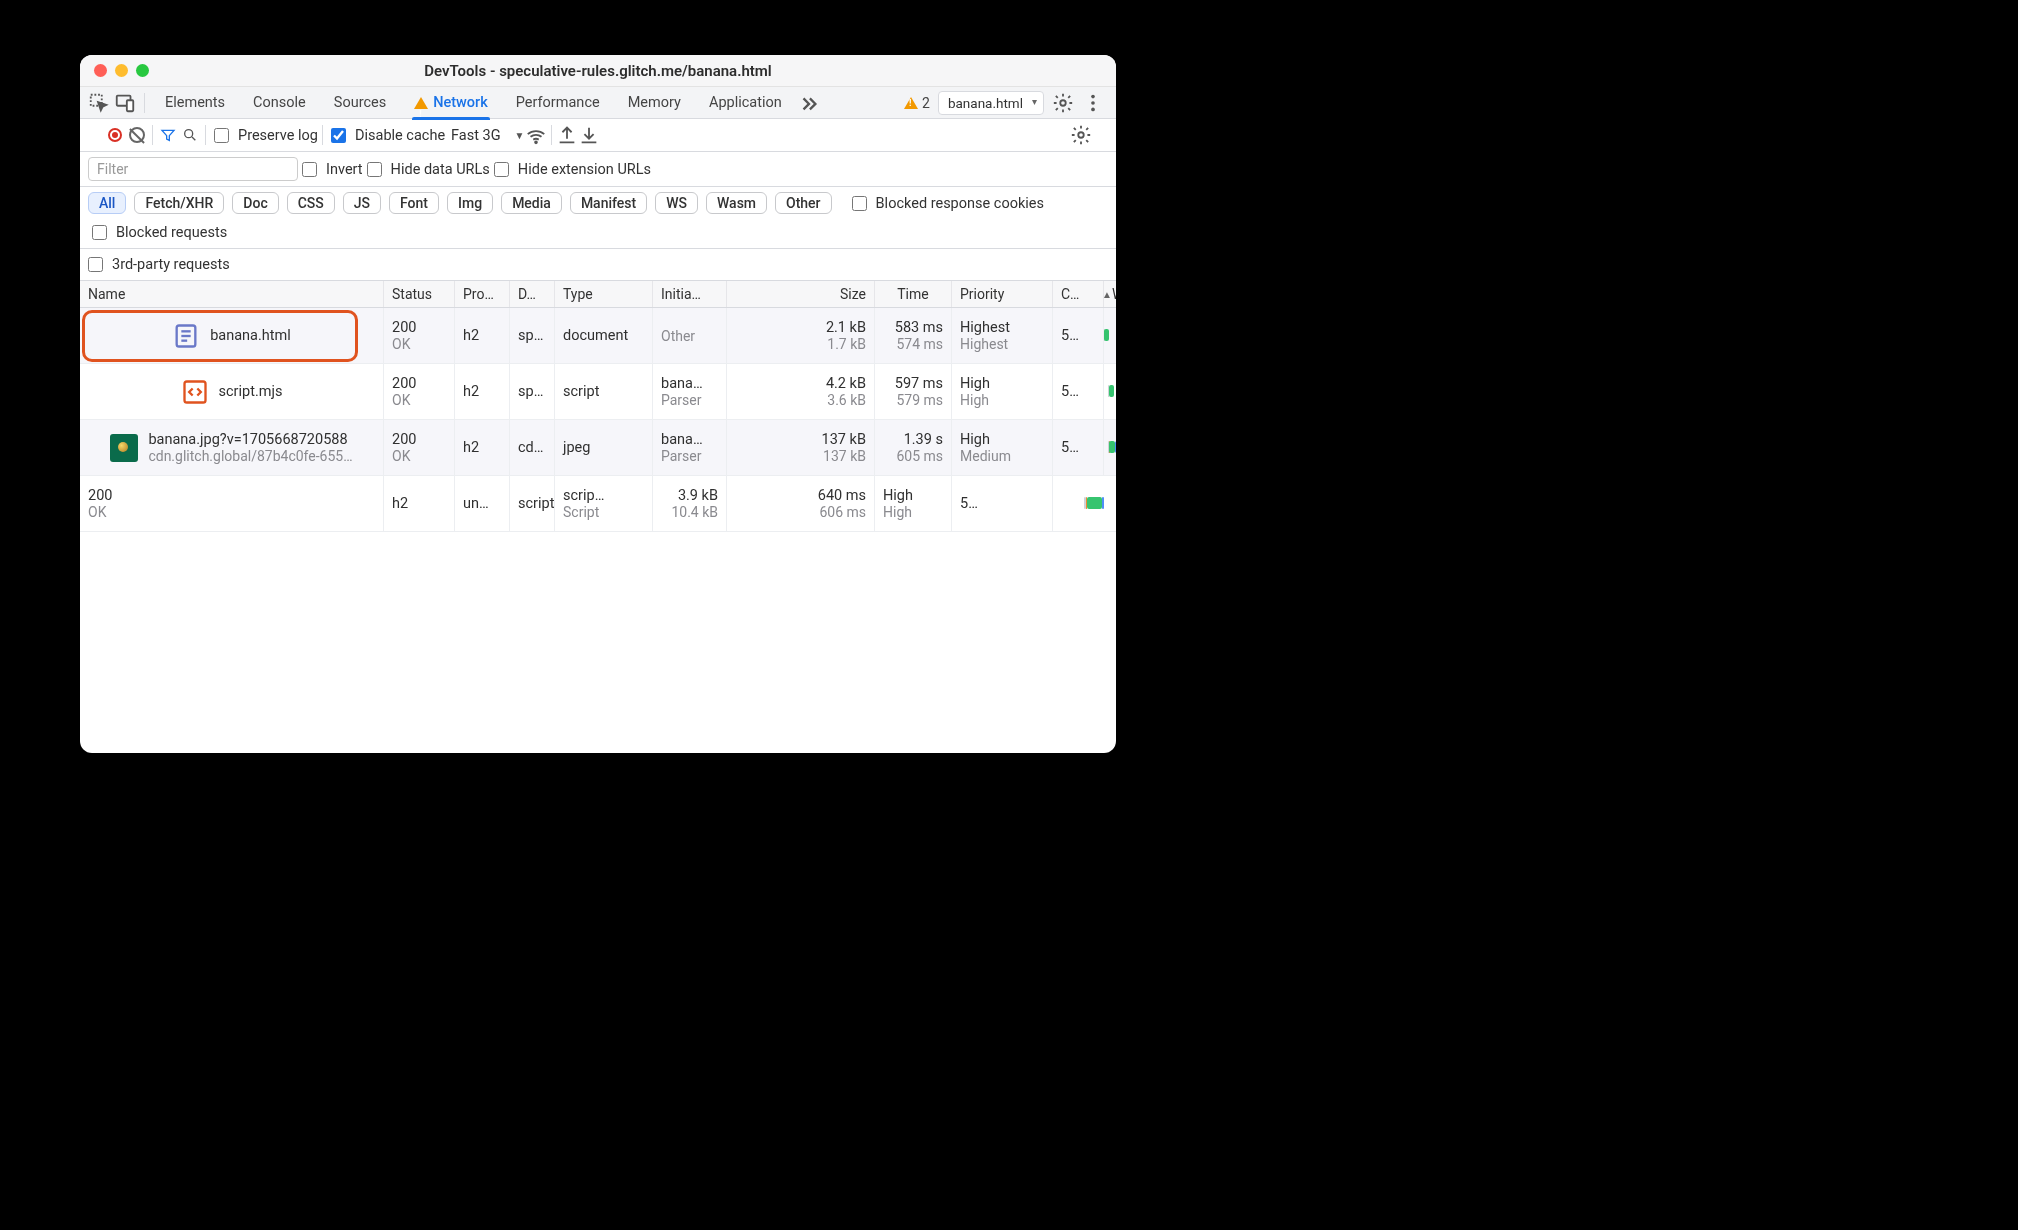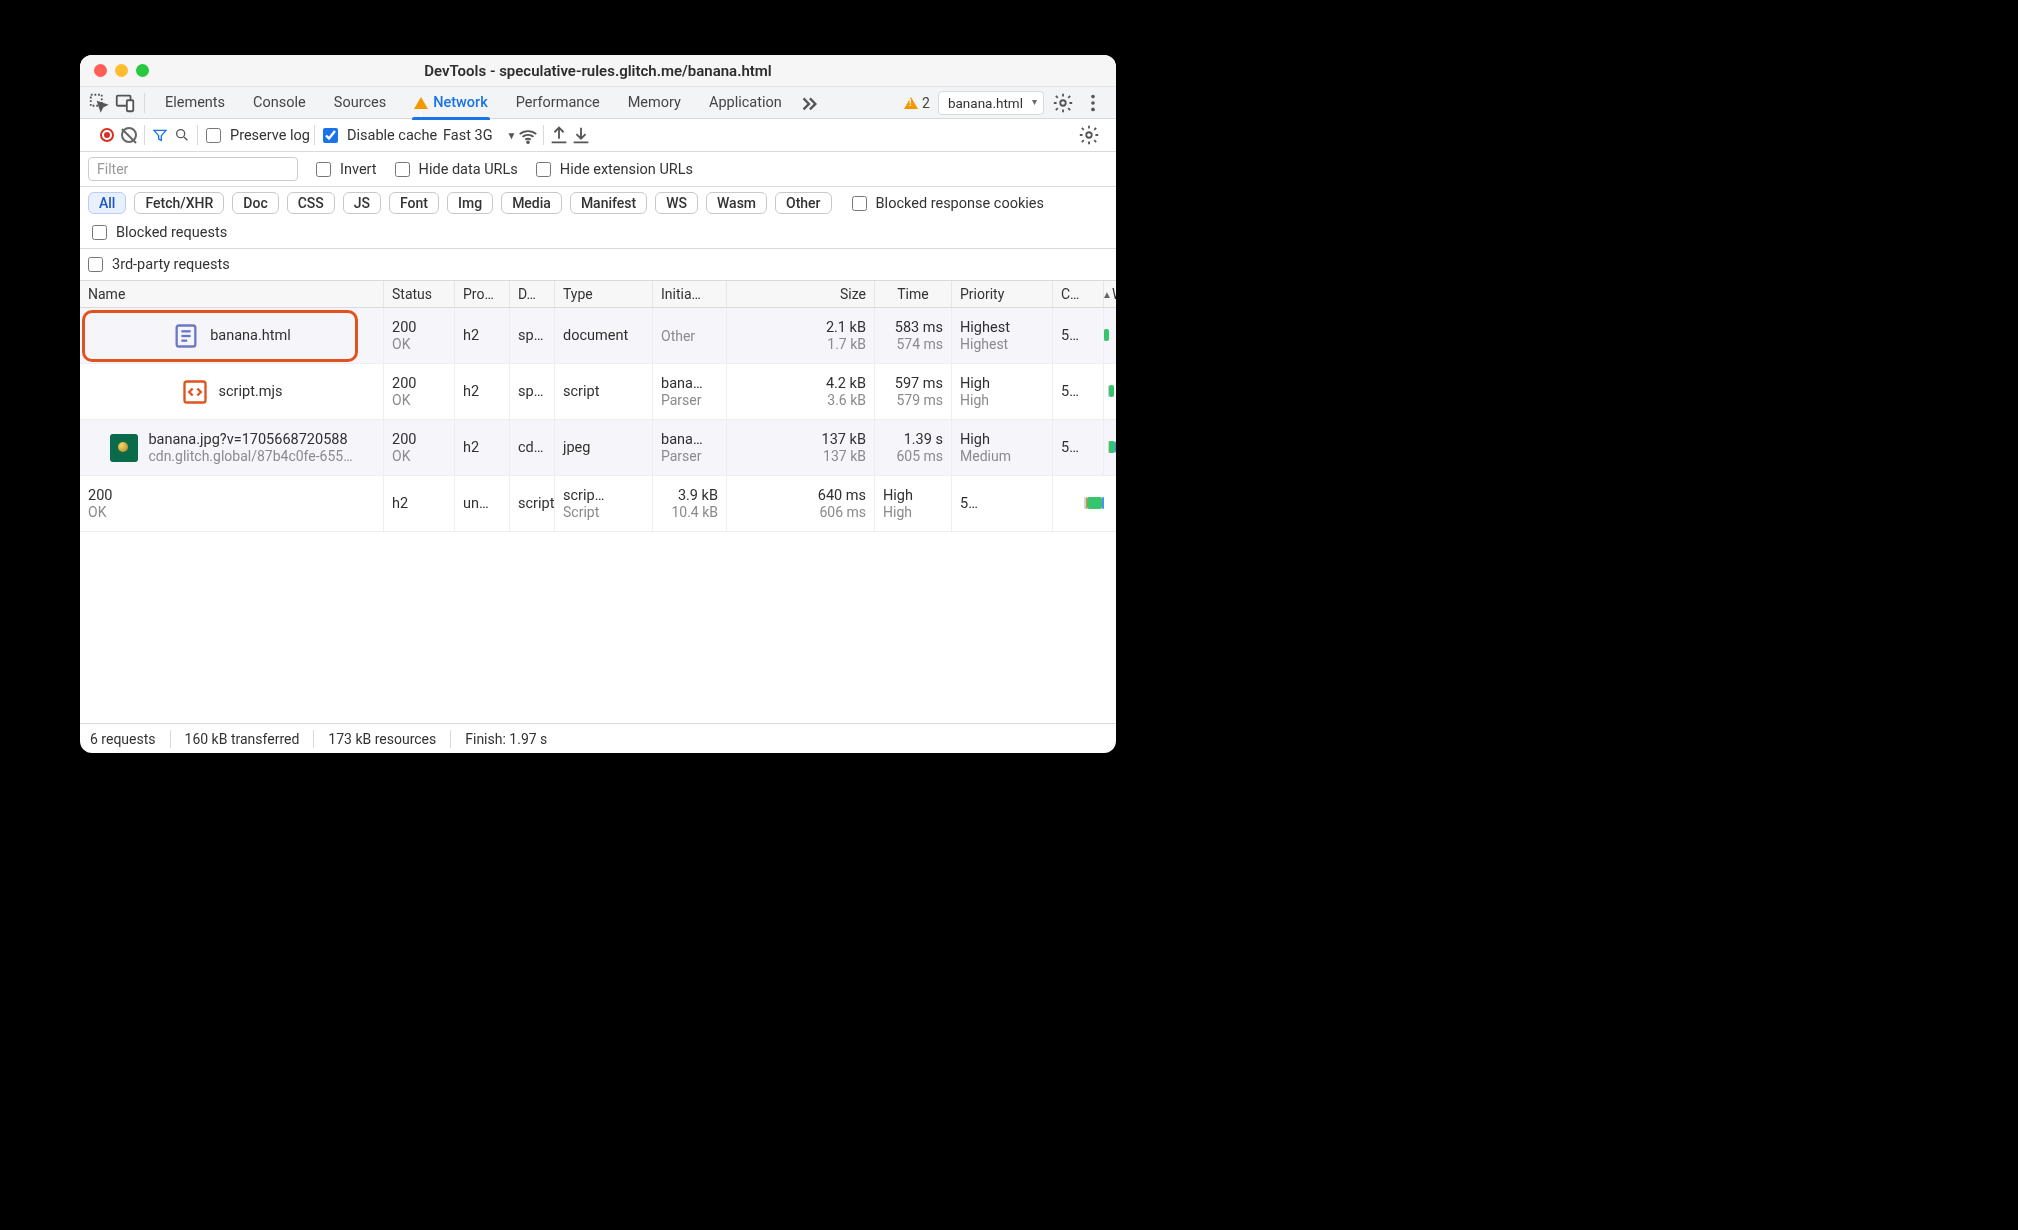--- a/index.html
+++ b/index.html
@@ -16,34 +16,34 @@
 .tab{padding:0 12px;height:32px;line-height:32px;font-size:14.5px;color:#454545;position:relative;white-space:nowrap;display:flex;align-items:center;gap:5px}
 .tab.active{color:#1a73e8;font-weight:500}
 .tab.active::after{content:"";position:absolute;left:10px;right:10px;bottom:-1px;height:3px;background:#1a73e8;border-radius:2px 2px 0 0}
 .spacer{flex:1}
 .rt{display:flex;align-items:center;gap:8px;padding-right:4px}
 .badge{display:flex;align-items:center;gap:4px;font-size:14px;color:#444}
 .tri{width:0;height:0;border-left:7px solid transparent;border-right:7px solid transparent;border-bottom:12px solid #f29900;display:inline-block;position:relative}
 .tri::after{content:"!";position:absolute;left:-2px;top:1px;font-size:9px;color:#fff;font-weight:700}
 .target-tab{background:#fff;border:1px solid #d8dadf;border-radius:4px;padding:3px 20px 3px 9px;font-size:13.5px;position:relative;color:#333}
 .target-tab::after{content:"▾";position:absolute;right:6px;top:4px;font-size:10px;color:#666}
-.toolbar{height:33px;border-bottom:1px solid #d8dadf;display:flex;align-items:center;gap:0;padding:0 16px}
+.toolbar{height:33px;border-bottom:1px solid #d8dadf;display:flex;align-items:center;gap:0;padding:0 24px}
 .tb-btn{width:22px;height:22px;display:flex;align-items:center;justify-content:center;color:#555;border-radius:3px}
 .rec{width:14px;height:14px;border:2px solid #d93025;border-radius:50%;position:relative}
 .rec::after{content:"";width:6px;height:6px;background:#d93025;border-radius:50%;position:absolute;left:2px;top:2px}
 .noentry{width:16px;height:16px;border:2px solid #666;border-radius:50%;position:relative}
 .noentry::after{content:"";width:20px;height:2px;background:#666;position:absolute;left:-4px;top:6px;transform:rotate(45deg)}
 .sep{width:1px;height:20px;background:#d8dadf;margin:0 4px}
 .funnel svg,.mag svg{width:16px;height:16px}
 .chk{display:flex;align-items:center;gap:6px;font-size:14.5px;color:#333}
 .chk input{width:15px;height:15px}
 .chk input.on{accent-color:#1a73e8}
 .select{border:none;background:transparent;font-size:14.5px;color:#333;padding:3px 18px 3px 6px;position:relative}
 .caret{font-size:10px;color:#555;margin-left:-4px}
-.filterbar{border-bottom:1px solid #d8dadf;display:flex;align-items:center;gap:14px;padding:5px 8px;flex-wrap:wrap;min-height:33px}
+.filterbar{border-bottom:1px solid #d8dadf;display:flex;align-items:center;padding:5px 8px;flex-wrap:wrap;min-height:33px}
 .filter-input{width:210px;height:24px;border:1px solid #ccc;border-radius:4px;padding:0 8px;font-size:14px;color:#999;display:flex;align-items:center}
 .chips{border-bottom:1px solid #d8dadf;display:flex;align-items:flex-end;gap:8px;padding:5px 8px;flex-wrap:wrap;min-height:33px}
 .chip{border:1px solid #c8c9cc;border-radius:6px;padding:2px 10px;font-size:14px;background:#fff;color:#333;font-weight:500}
 .chip.on{background:#e8f0fe;border-color:#b7cdf6;color:#1a56c4}
 .third{border-bottom:1px solid #d8dadf;padding:5px 4px;display:flex;align-items:flex-start}
 .grid-head{display:grid;grid-template-columns:304px 71px 55px 45px 98px 74px 148px 77px 101px 51px 1fr;border-bottom:1px solid #d8dadf;background:#f7f7f8;font-size:14px;color:#333}
 .gh{padding:5px 8px;border-right:1px solid #e6e6e9;white-space:nowrap;overflow:hidden;text-overflow:ellipsis;position:relative}
 .gh:last-child{border-right:none}
 .sort-arr{position:absolute;right:8px;top:8px;font-size:10px;color:#666}
 .rows{flex:1;overflow:hidden;position:relative}
@@ -461,21 +461,15 @@
           </div>
     <div class="cell wf">
       <span class="bar wait" style="left:60%;width:4%;top:21px"></span>
       <span class="bar or" style="left:64%;width:3%;top:21px"></span>
       <span class="bar dl" style="left:67%;width:30%;top:21px"></span>
       <span class="bar tail" style="left:97%;width:3%;top:21px"></span>
     </div>
   </div>
 </div>
 
-<div class="footer">
-  <span class="fitem">6 requests</span>
-  <span class="fitem">160 kB transferred</span>
-  <span class="fitem">173 kB resources</span>
-  <span class="fitem">Finish: 1.97 s</span>
-</div>
 
 </div>
 </div>
 
 </body></html>

